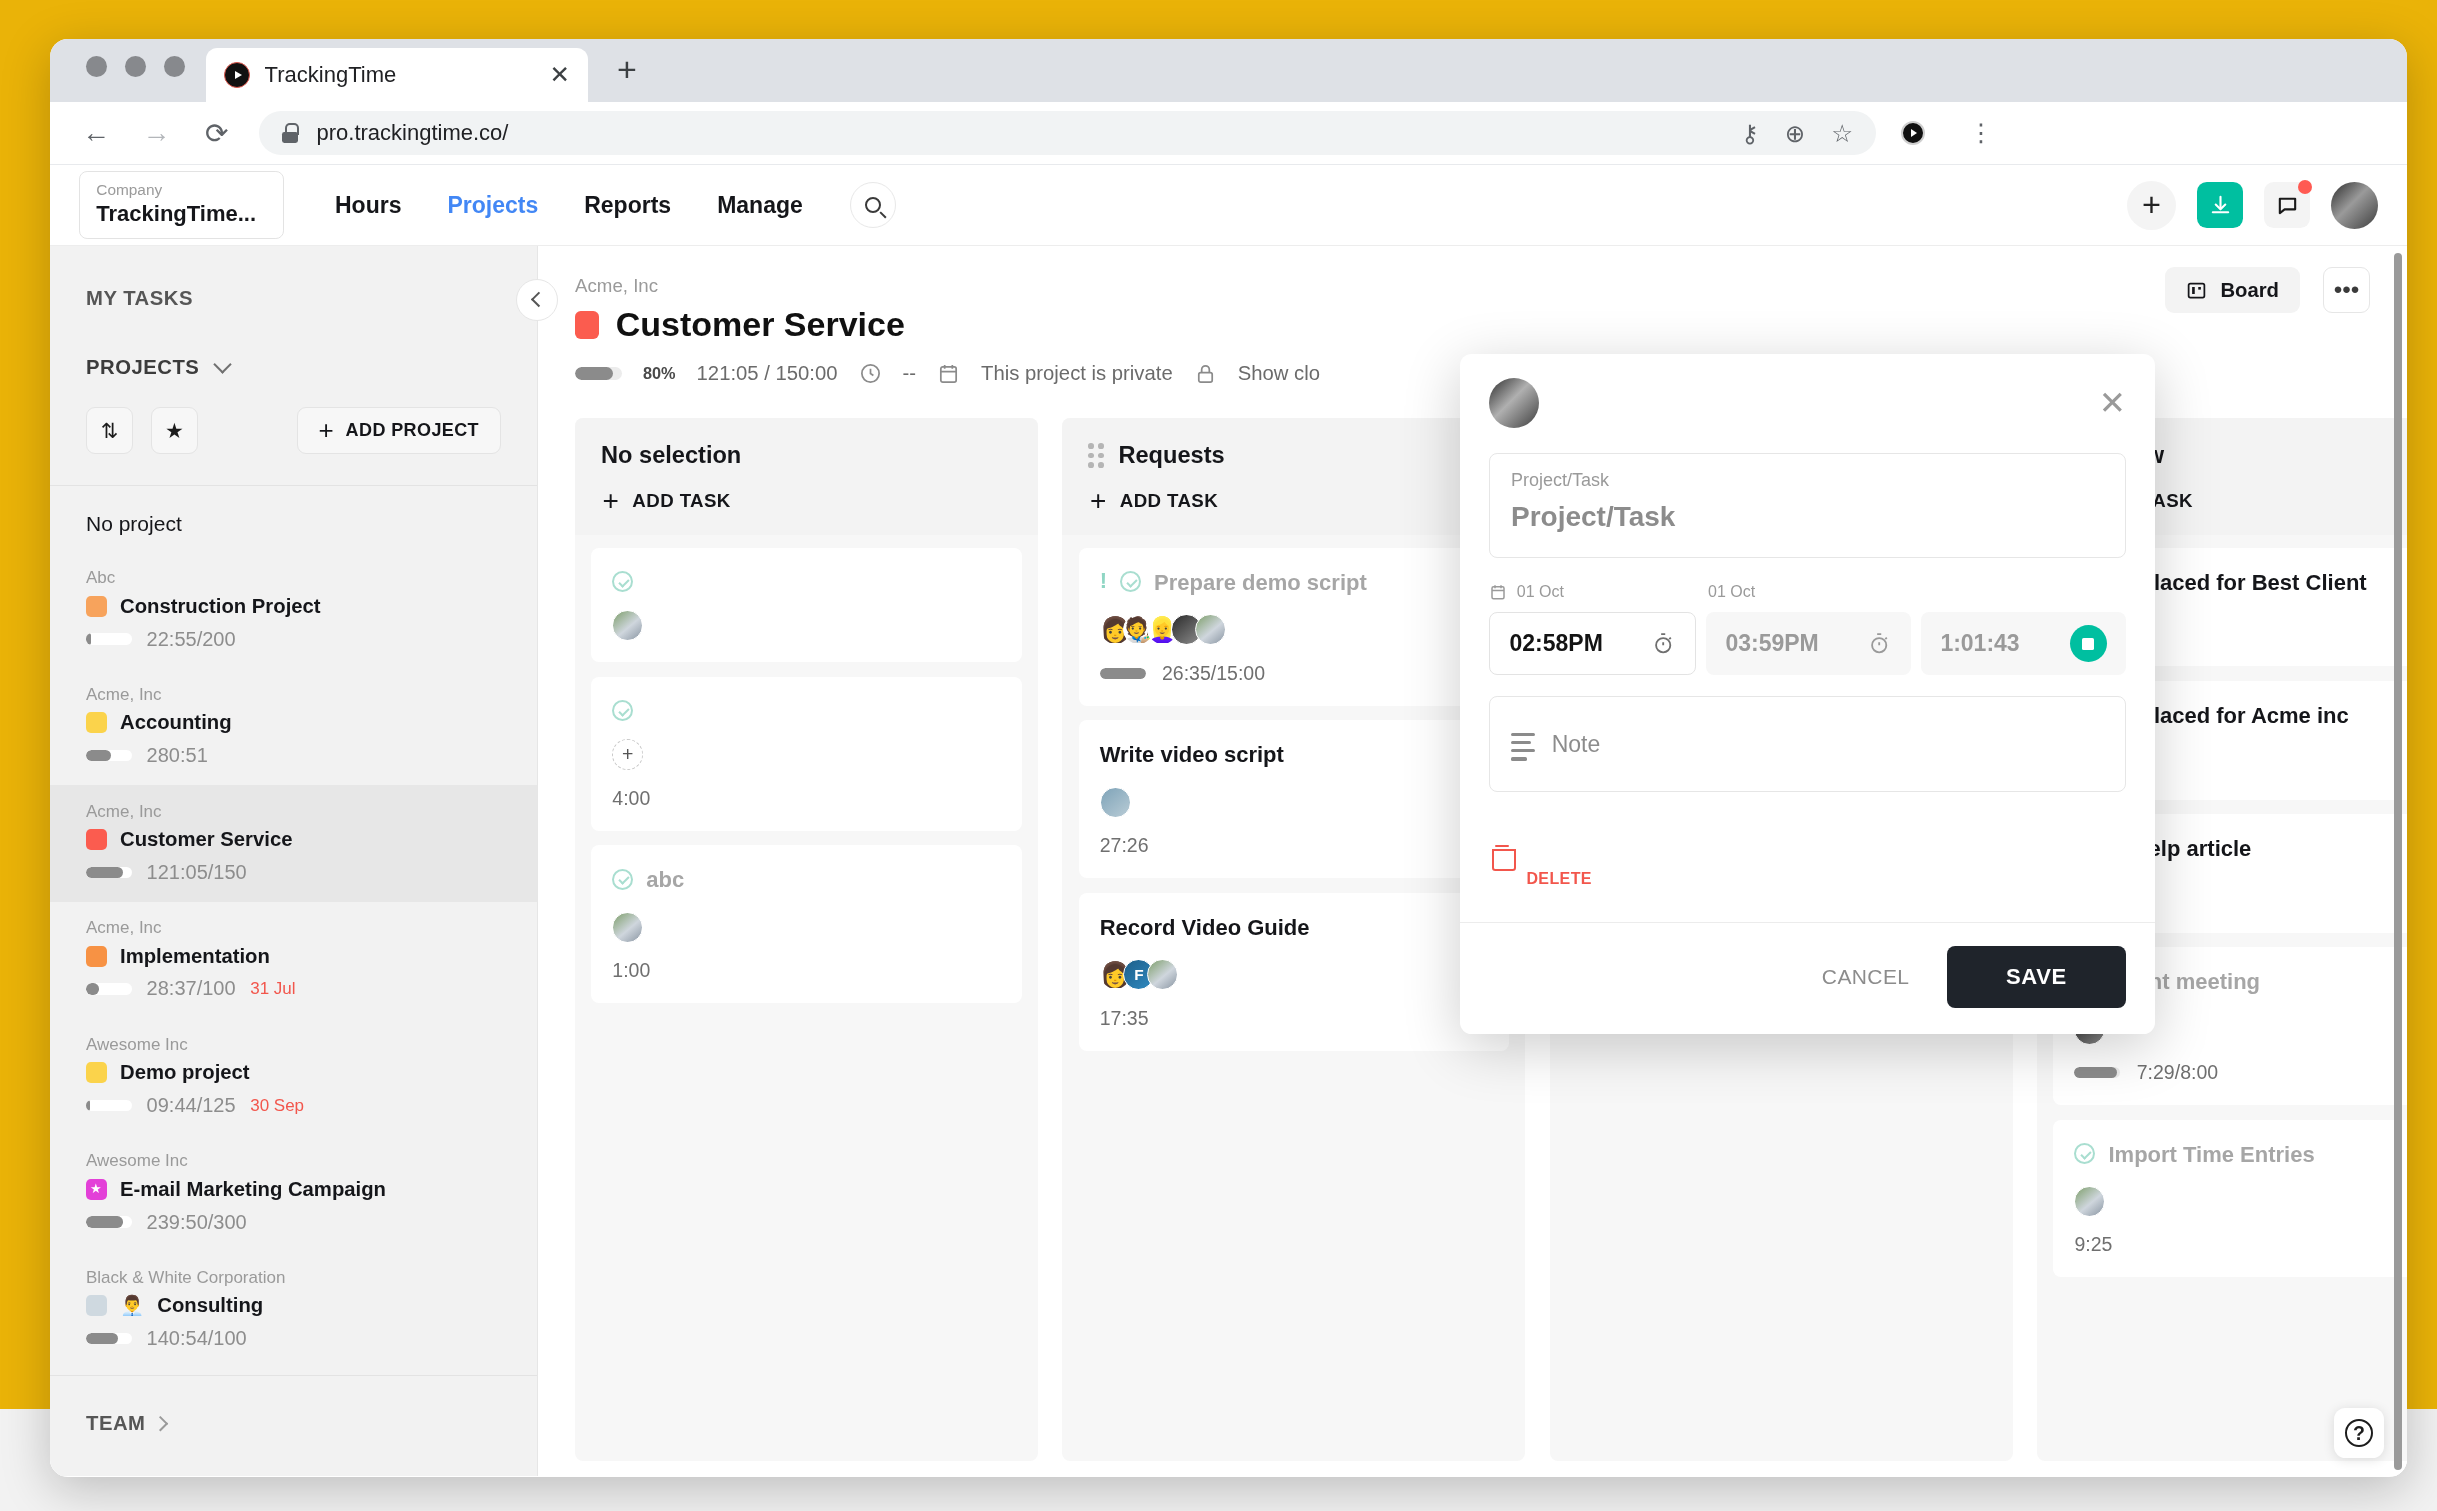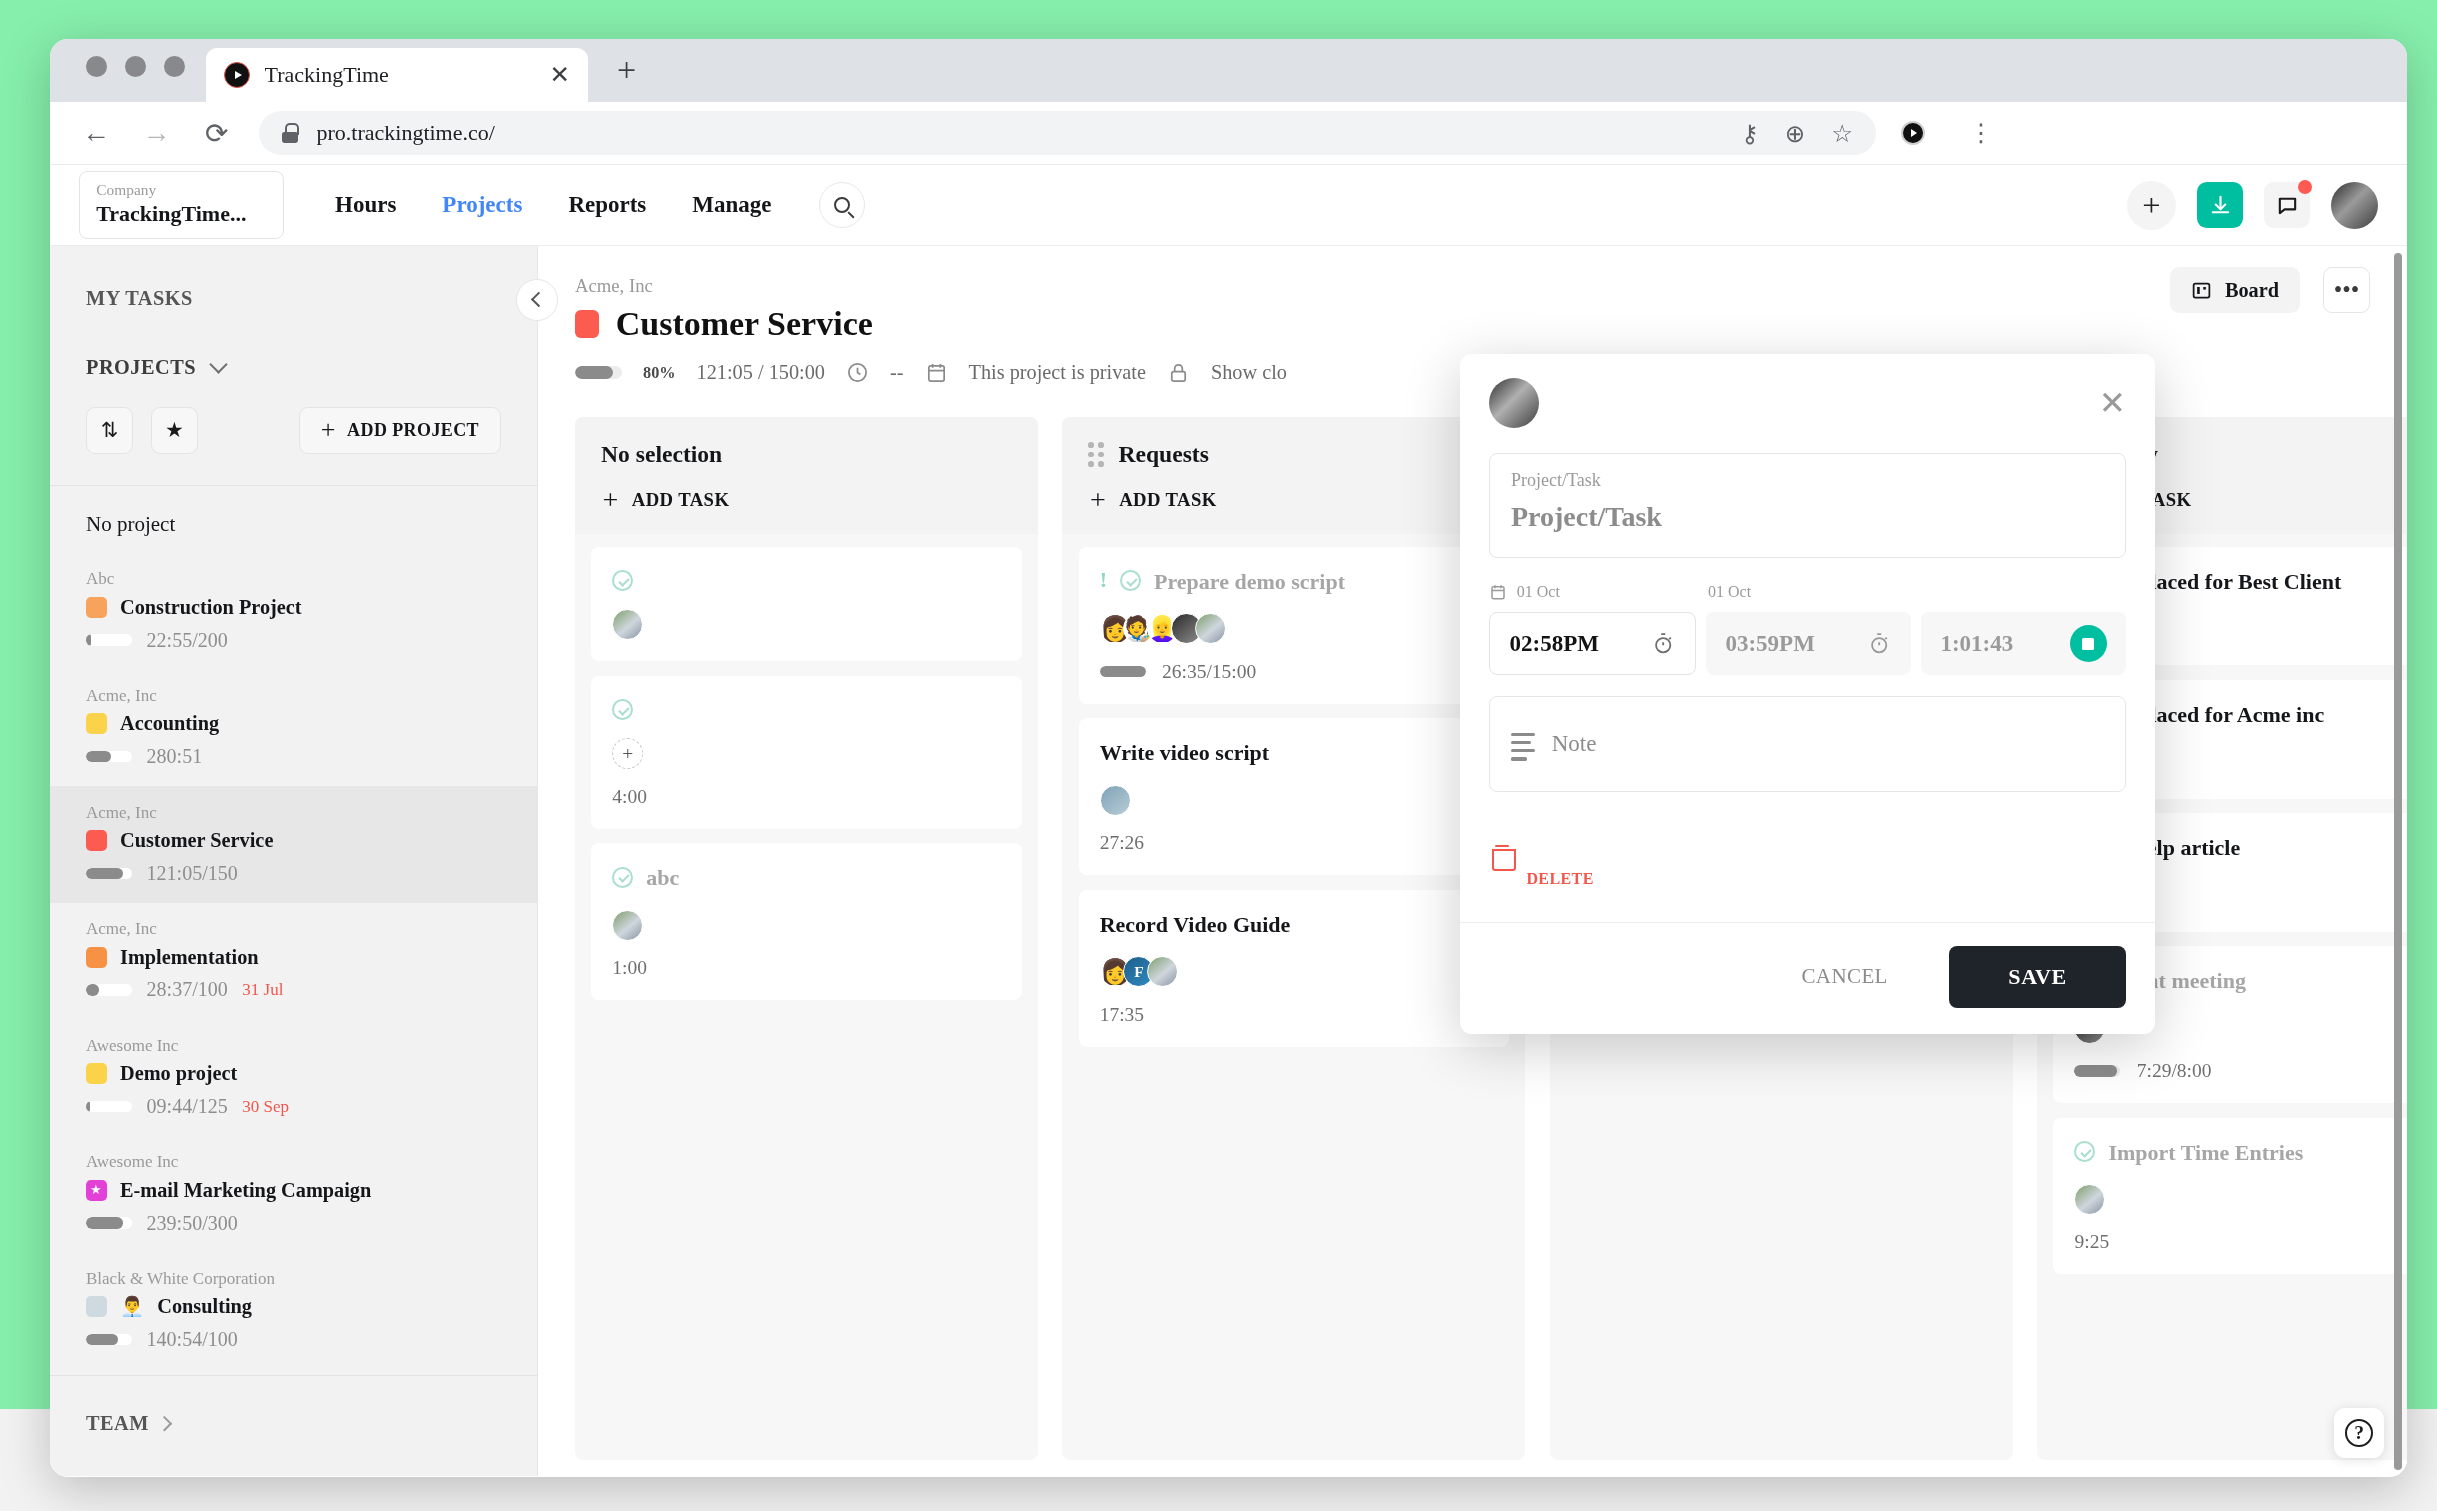--- a/index.html
+++ b/index.html
@@ -2,21 +2,21 @@
 <html style="font-size:13px"><head>
 <meta charset="utf-8">
 <style>
   * { box-sizing: border-box; margin: 0; padding: 0; }
   html, body {
     width: 2438px; height: 1511px;
     background: #f2f2f2;
     font-family: "Liberation Sans", sans-serif;
     overflow: hidden;
   }
-  .page { position: relative; width: 2438px; height: 1409px; background: #86efac; font-family: Liberation Serif, serif; }
+  .page { position: relative; width: 2438px; height: 1409px; background: #eab308; }
 
   
   .browser {
     position: absolute; left: 50px; top: 39px;
     width: 2357px; height: 1438px;
     background: #ffffff;
     border-radius: 18px;
     box-shadow: 0 11.4px 49px rgba(0,0,0,.22);
     overflow: hidden;
   }
@@ -208,21 +208,21 @@
   .note-lines { display:flex; flex-direction:column; gap:4.9px; margin-top:4.9px;}
   .note-lines i { display:block; height:3.3px; background:#8b8b8b; border-radius:1.6px; }
   .note-lines i:nth-child(1){width:24.4px;} .note-lines i:nth-child(2){width:19.5px;}
   .note-lines i:nth-child(3){width:24.4px;} .note-lines i:nth-child(4){width:16.3px;}
   .note-ph { font-size:23px; color:#8c8c8c; }
   .delete-row { display:flex; align-items:center; gap:14.6px; padding: 32.5px 0 34px 3.3px; }
   .trash { width:19.5px;height:23px; position:relative; }
   .trash::before{content:'';position:absolute;left:0;top:4.1px;width:19.5px;height:18.7px;border:2px solid #f2564c;border-radius:0 0 3.3px 3.3px;}
   .trash::after{content:'';position:absolute;left:2.4px;top:0;width:14.6px;height:2.4px;background:#f2564c;border-radius:1.6px;}
   .del-txt { font-size:16px; font-weight:700; letter-spacing:0.4px; color:#f2564c;margin-top:45px; }
-  .m-foot { border-top:0.8px solid #ececec; padding: 23px 29px 26px 29px; display:flex; align-items:center; justify-content:flex-end; gap: 42px; }
+  .m-foot { border-top:0.8px solid #ececec; padding: 23px 29px 26px 29px; display:flex; align-items:center; justify-content:flex-end; gap: 18px; }
   .cancel-btn { font-size:21px; font-weight:400; letter-spacing:0.4px; color:#8c8c8c; padding: 8.1px 19.5px;}
   .save-btn { background:#1f242b; color:#fff; border-radius:8.1px; padding: 18px 59px; font-size:22px; font-weight:700; letter-spacing:0.7px;}
 
   .help-fab { position:absolute; right: 23px; bottom: 18px; width:50px;height:50px;border-radius:11.4px;background:#fff;box-shadow:0 1.6px 11.4px rgba(0,0,0,.12);display:flex;align-items:center;justify-content:center;z-index:30;}
   .help-q { width:28px;height:28px;border:2px solid #1d1d1d;border-radius:50%;display:flex;align-items:center;justify-content:center;font-size:19.5px;font-weight:700;color:#1d1d1d;}
   .vscroll { position:absolute; right: 4.9px; top: 6.5px; bottom: 6.5px; width: 8.1px; border-radius:4.1px; background:#9a9a9a; }
 </style>
 </head>
 <body>
 

